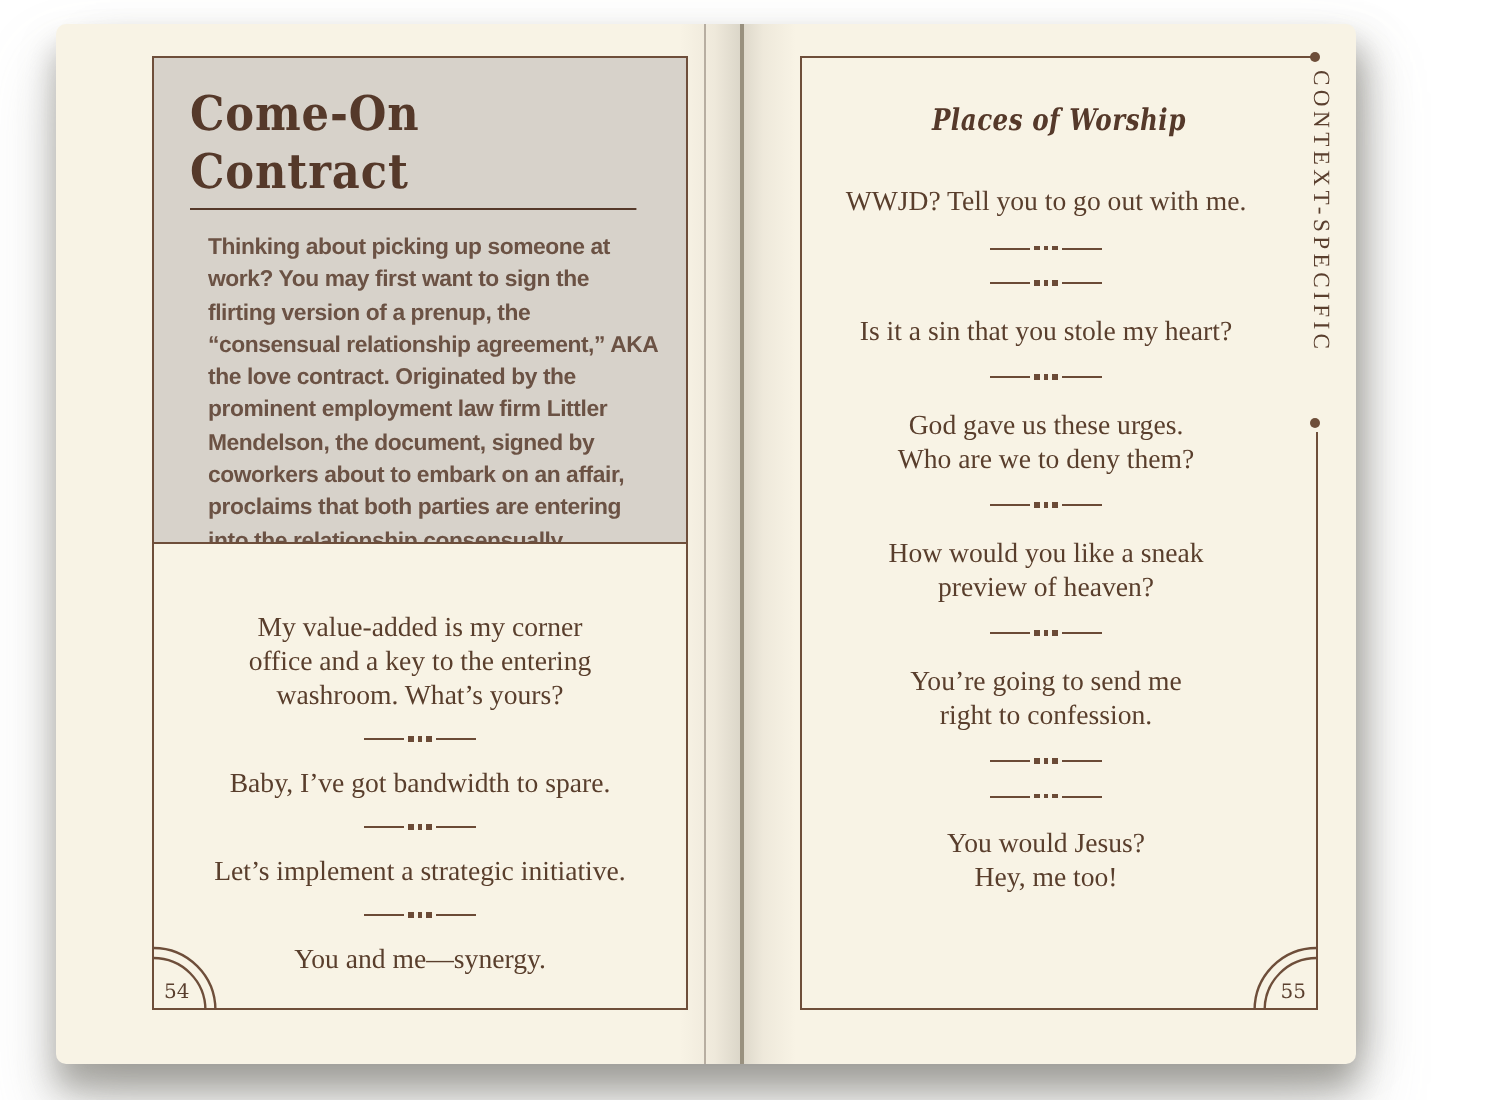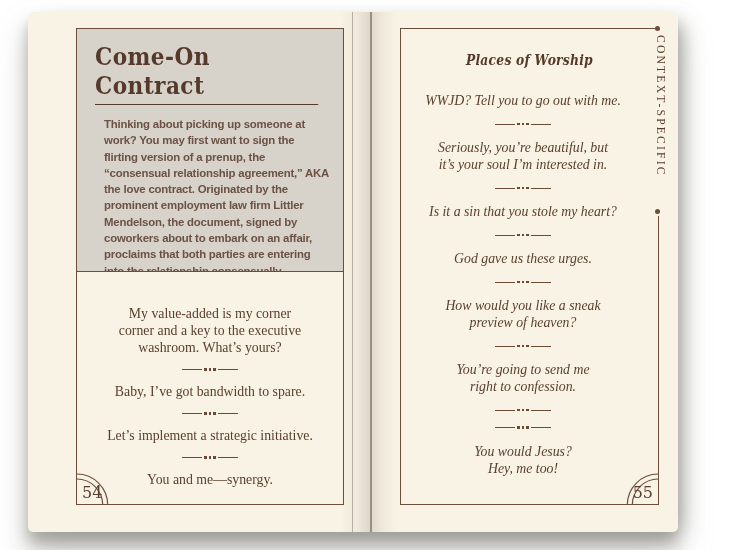--- a/index.html
+++ b/index.html
@@ -39,21 +39,21 @@
   .intro-text { margin:11px 14px 0 27px;
                 font-family:"Liberation Sans", sans-serif; font-weight:bold;
                 font-size:11.4px; line-height:16.3px; letter-spacing:-.2px;
                 color:#6b5244; text-align:left; }
 
   
   .quotes { position:absolute; left:0; width:100%; text-align:center;
             font-family:"Liberation Serif", serif; font-size:13.8px;
             line-height:17px; color:#593e2c; }
   .quotes-left  { top:276px; }
-  .quotes-right { top:80px;font-style:italic;  }
+  .quotes-right { top:80px;  }
   .quote div { white-space:nowrap; }
 
   .orn { width:56px; height:5px; margin:11px auto; display:flex;
          align-items:center; justify-content:center; gap:2px; }
   .page-right .orn { margin:12.5px auto; }
   .orn i { flex:1; height:1px; background:#6b4a36; }
   .orn b { width:2.5px; height:2.5px; background:#6b4a36; flex:none; }
 
   
   .right-title { display:inline-block; margin-top:23px;
@@ -70,41 +70,41 @@
   .dot-top { left:287px; top:14px; }
   .dot-mid { left:287px; top:197px; }
   .side-line { position:absolute; left:289.5px; top:204px; width:1.3px; height:289px;
                background:#6e4e3a; }
 
   
   .arc { position:absolute; width:34px; height:34px; }
   .arc-bl { left:-1px; bottom:-1px; }
   .arc-br { right:-1px; bottom:-1px; }
   .pagenum { position:absolute; bottom:2px; font-family:"DejaVu Serif", serif;
-             font-size:16px; color:#5a3f2e; }
+             font-size:10px; color:#5a3f2e; }
   .pn-left  { left:5px; }
   .pn-right { right:5px;margin-top:42px; }
 </style>
 </head>
 <body>
 
 <div class="book">
 
   <div class="page page-left">
     <div class="frame frame-left">
 
       <div class="intro-panel">
         <span class="left-title">Come-On Contract</span>
         <div class="intro-text">Thinking about picking up someone at work? You may first want to sign the flirting version of a prenup, the “consensual relationship agreement,” AKA the love contract. Originated by the prominent employment law firm Littler Mendelson, the document, signed by coworkers about to embark on an affair, proclaims that both parties are entering into the relationship consensually, protecting everybody involved from future harassment charges.</div>
       </div>
 
       <div class="quotes quotes-left">
           <div class="quote">
             <div>My value-added is my corner</div>
-            <div>corner and a key to the executive</div>
+            <div>office and a key to the entering</div>
             <div>washroom. What’s yours?</div>
           </div>
           <div class="orn">
             <i></i>
             <b></b>
             <b></b>
             <b></b>
             <i></i>
           </div>
           <div class="quote">
@@ -157,43 +157,40 @@
         <div class="quote">
           <div>WWJD? Tell you to go out with me.</div>
         </div>
         <div class="orn">
           <i></i>
           <b></b>
           <b></b>
           <b></b>
           <i></i>
         </div>
-        <div class="quote">
-          <div>Seriously, you’re beautiful, but</div>
-          <div>it’s your soul I’m interested in.</div>
-        </div>
         <div class="orn">
           <i></i>
           <b></b>
           <b></b>
           <b></b>
           <i></i>
         </div>
         <div class="quote">
           <div>Is it a sin that you stole my heart?</div>
         </div>
         <div class="orn">
           <i></i>
           <b></b>
           <b></b>
           <b></b>
           <i></i>
         </div>
         <div class="quote">
           <div>God gave us these urges.</div>
+          <div>Who are we to deny them?</div>
         </div>
         <div class="orn">
           <i></i>
           <b></b>
           <b></b>
           <b></b>
           <i></i>
         </div>
         <div class="quote">
           <div>How would you like a sneak</div>

